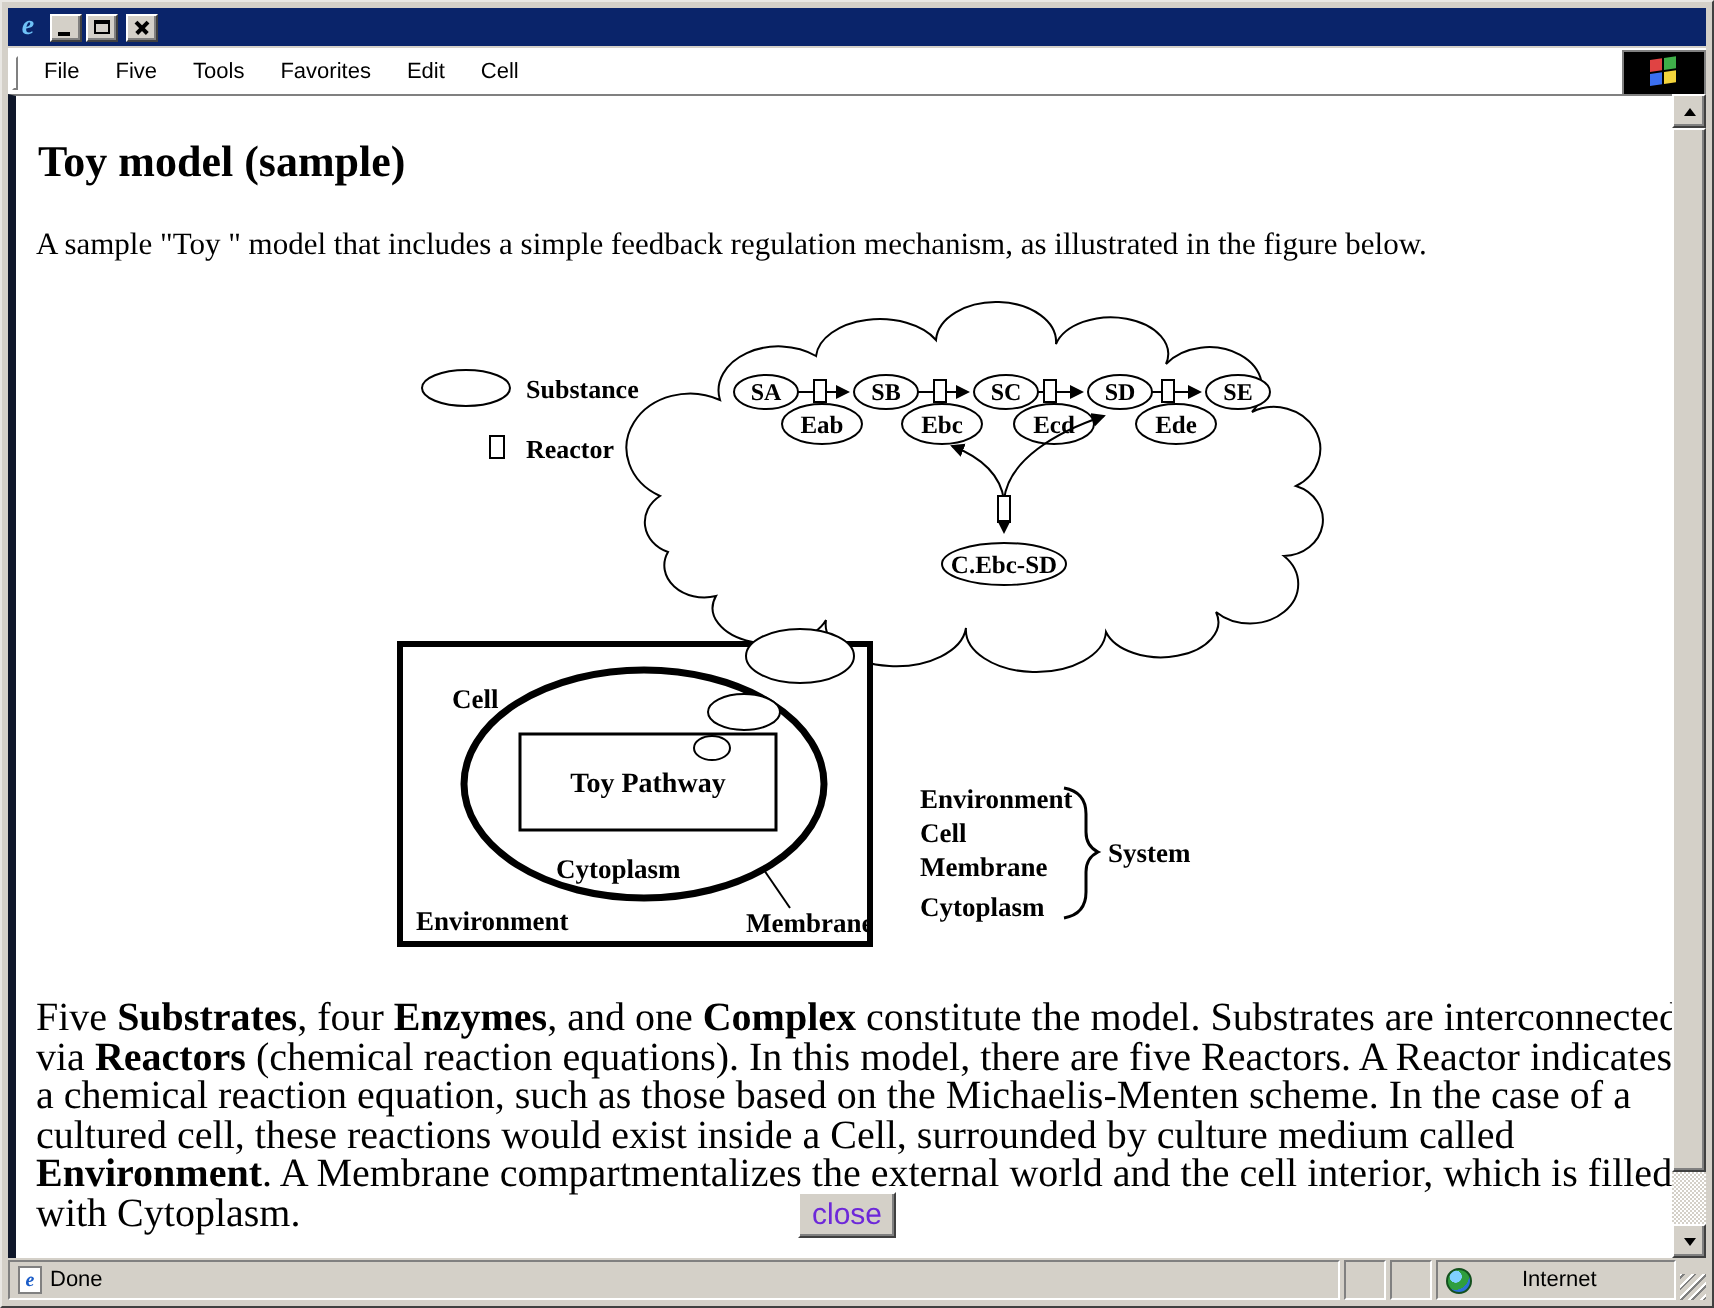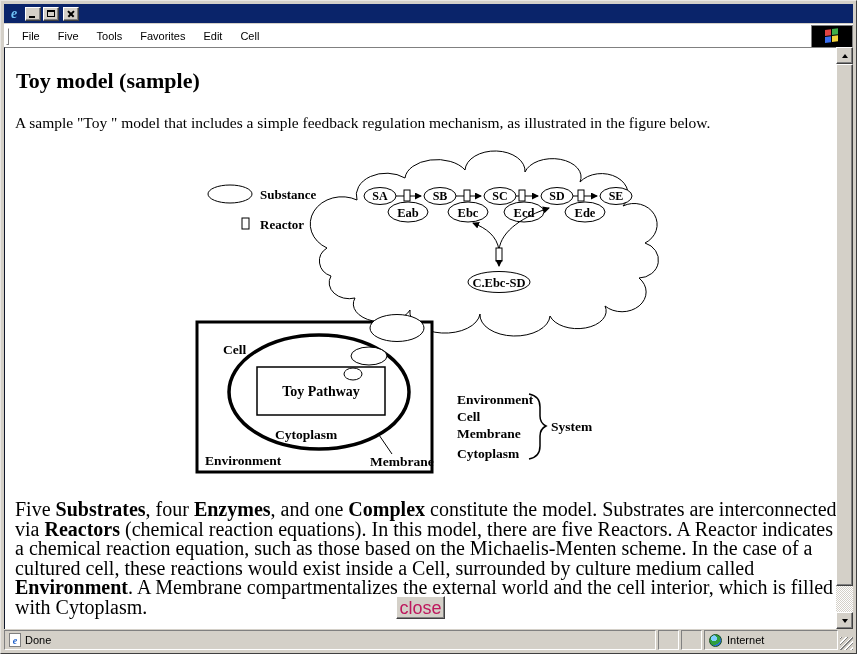--- a/index.html
+++ b/index.html
@@ -47,30 +47,30 @@
   .throbber {
     width:42px; height:23px; background:#000; display:flex; align-items:center; justify-content:center;
     border:1px solid #808080;
   }
   .flag { width:14px; height:14px; display:grid; grid-template-columns:6px 6px; grid-template-rows:6px 6px; gap:1px; transform:skewY(-8deg); }
   .flag i:nth-child(1){background:#e04343;} .flag i:nth-child(2){background:#3fae49;}
   .flag i:nth-child(3){background:#3b6ff0;} .flag i:nth-child(4){background:#f3d43c;}
   
   .content {
     position:absolute; left:3px; top:46px; width:834px; height:582px; background:#fff;
-    border-top:1px solid #808080; border-left:1px solid #0f172a; overflow:hidden;
+    border-top:1px solid #808080; border-left:4px solid #0f172a; overflow:hidden;
     font-family:"Liberation Serif", serif; color:#000;
   }
   .page-title { position:absolute; left:11px; top:20px; font-size:22px; font-weight:bold; }
   .intro { position:absolute; left:10px; top:66px; width:810px; font-size:15.5px; }
   .bodytext { position:absolute; left:10px; top:452px; width:822px; font-size:20px; line-height:19.5px; }
   .figure-svg { position:absolute; left:0; top:100px; }
   .close-btn {
     position:absolute; left:391px; top:548px; width:49px; height:23px;
-    background:#d4d0c8; font-family:"Liberation Sans", sans-serif; font-size:18px; color:#be185d;
+    background:#d4d0c8; font-family:"Liberation Sans", sans-serif; font-size:15px; color:#6d28d9;
     border:1px solid; border-color:#ffffff #404040 #404040 #ffffff;
     box-shadow:inset -1px -1px 0 #808080; text-align:center; line-height:20px; cursor:default;
   }
   
   .vscroll { position:absolute; right:3px; top:46px; width:17px; height:582px;
     background-image:
       linear-gradient(45deg,#d4d0c8 25%,transparent 25%,transparent 75%,#d4d0c8 75%),
       linear-gradient(45deg,#d4d0c8 25%,#ffffff 25%,#ffffff 75%,#d4d0c8 75%);
     background-size:2px 2px; background-position:0 0,1px 1px; }
   .sbtn { position:absolute; left:0; width:17px; height:17px; background:#d4d0c8;
@@ -81,21 +81,21 @@
   .tri-down { width:0; height:0; border-left:3px solid transparent; border-right:3px solid transparent; border-top:4px solid #000; }
   .sthumb { position:absolute; left:0; top:17px; width:17px; height:522px; background:#d4d0c8;
     border:1px solid; border-color:#ffffff #404040 #404040 #ffffff; box-shadow:inset -1px -1px 0 #808080; }
   
   .statusbar { position:absolute; left:3px; right:3px; bottom:3px; height:22px;
     display:flex; gap:2px; align-items:stretch; padding-top:2px; font-size:11px; }
   .pane { border:1px solid; border-color:#808080 #ffffff #ffffff #808080; background:#d4d0c8;
     display:flex; align-items:center; padding:0 4px; }
   .pane.main { flex:1; }
   .pane.sm { width:21px; }
-  .pane.zone { width:134px; }
+  .pane.zone { width:120px;gap:20px; }
   .doc-ico { width:12px; height:14px; background:#fff; border:1px solid #808080; margin-right:4px;
     font-family:"Liberation Serif", serif; font-style:italic; font-weight:bold; font-size:10px; color:#1a5cc8;
     display:flex; align-items:center; justify-content:center; }
   .globe-ico { width:13px; height:13px; border-radius:50%; margin-right:5px;
     background:radial-gradient(circle at 35% 30%, #7fd0ff 0 28%, #2f9e3f 30% 62%, #2b71d8 63% 100%);
     border:1px solid #14501e; }
   .gripcorner { width:13px; align-self:flex-end; height:13px;
     background:repeating-linear-gradient(135deg,#ffffff 0 1px,#808080 1px 2px,#d4d0c8 2px 4px); }
 </style>
 </head>

